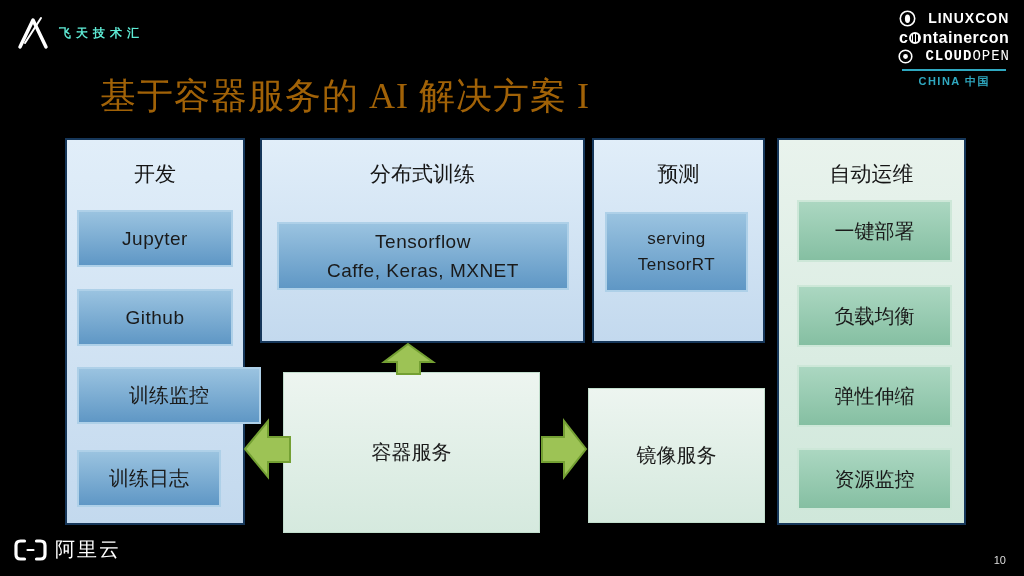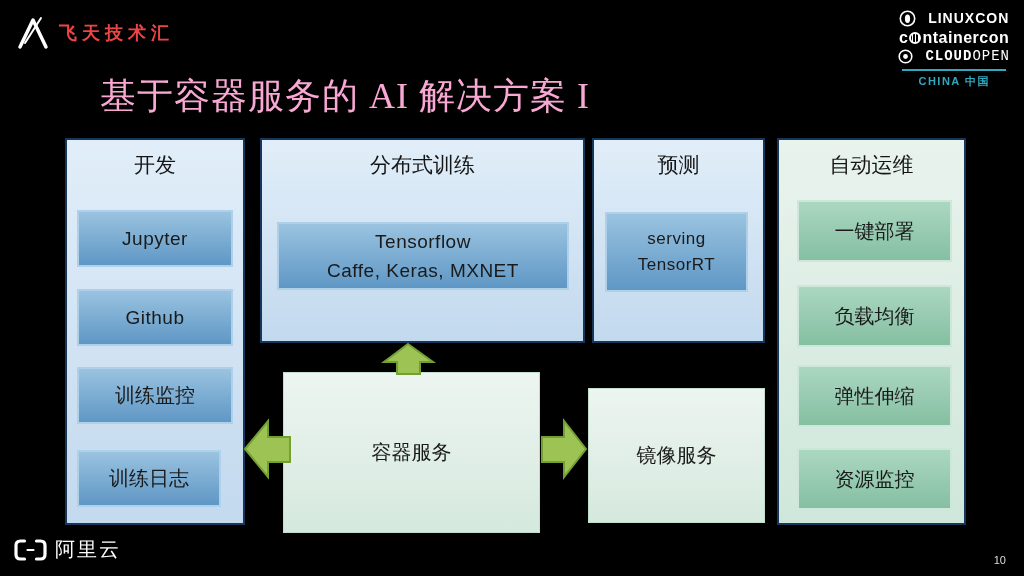--- a/index.html
+++ b/index.html
@@ -5,46 +5,46 @@
   * { margin:0; padding:0; box-sizing:border-box; }
   html,body { background:#000; }
   .slide {
     position:relative; width:1024px; height:576px; background:#000;
     overflow:hidden; font-family:"Liberation Sans", sans-serif;
   }
   .cn { font-family:"Liberation Serif","DejaVu Serif",serif; }
 
   
   .brand { position:absolute; left:16px; top:16px; display:flex; align-items:center; gap:9px; }
-  .brand-text { color:#ef4444; font-size:18px; font-weight:bold; letter-spacing:5px; }
+  .brand-text { color:#5eead4; font-size:12px; font-weight:bold; letter-spacing:5px; }
   .event { position:absolute; right:14px; top:10px; display:flex; flex-direction:column; align-items:center; }
   .ev-line { display:flex; align-items:center; gap:12px; color:#fff; line-height:1.25; }
   .ev-linuxcon { font-size:14px; font-weight:bold; letter-spacing:1px; }
   .ev-containercon { font-size:16px; font-weight:bold; letter-spacing:0.5px; }
   .ev-cloudopen { font-size:14px; letter-spacing:1px;font-family:Liberation Mono, monospace; }
   .ev-cloudopen b { font-weight:bold; }
   .container-o {
     display:inline-block; width:12px; height:12px; border:2px solid #fff; border-radius:50%;
     background:repeating-linear-gradient(90deg, transparent 0 1px, #fff 1px 2px, transparent 2px 3px);
     margin:0 1px;
   }
   .ev-divider { width:104px; height:2px; background:#2fa8c0; margin:4px 0 3px; }
   .ev-country { color:#2fa8c0; font-size:11px; font-weight:bold; letter-spacing:1.5px; }
 
   
   .title {
-    position:absolute; left:100px; top:72px; color:#f9a8d4; font-size:36px;
+    position:absolute; left:100px; top:72px; color:#a16207; font-size:36px;
     letter-spacing:1px; line-height:48px; white-space:nowrap;
   }
 
   
   .panel { position:absolute; border:2px solid #16375a; }
   .panel-blue { background:linear-gradient(180deg,#e1eef9 0%,#c3d9ee 100%); }
   .panel-green { background:linear-gradient(180deg,#e9f3ed 0%,#cfe7da 100%); }
-  .panel-header { text-align:center; font-size:21px; color:#151515; padding-top:11px; }
+  .panel-header { text-align:center; font-size:21px; color:#151515; padding-top:20px; }
 
   .box {
     position:absolute; display:flex; flex-direction:column; align-items:center;
     justify-content:center; text-align:center; color:#1a1a1a;
   }
   .box-blue { background:linear-gradient(180deg,#9ac3e0 0%,#5f97c5 100%); border:2px solid #aed0e8; }
   .box-green { background:linear-gradient(180deg,#abd7c1 0%,#85bfa2 100%); border:2px solid #cde7d8; }
   .box-flow { background:linear-gradient(180deg,#edf5f0 0%,#d5e9de 100%); border:1px solid #c2decd; }
   .t-en { font-size:19px; letter-spacing:0.5px; }
   .t-cn { font-size:20px; }
@@ -96,21 +96,21 @@
     <div class="ev-country">CHINA 中国</div>
   </div>
 
   <div class="title cn">基于容器服务的 AI 解决方案 I</div>
 
   <div class="panel panel-blue" style="left:65px; top:138px; width:180px; height:387px;">
     <div class="panel-header cn">开发</div>
   </div>
   <div class="box box-blue t-en" style="left:77px; top:210px; width:156px; height:57px;">Jupyter</div>
   <div class="box box-blue t-en" style="left:77px; top:289px; width:156px; height:57px;">Github</div>
-  <div class="box box-blue t-cn cn" style="left:77px; top:367px; width:156px; height:57px;font-family:Liberation Mono, monospace;">训练监控</div>
+  <div class="box box-blue t-cn cn" style="left:77px; top:367px; width:184px; height:57px;font-family:Liberation Mono, monospace;">训练监控</div>
   <div class="box box-blue t-cn cn" style="left:77px; top:450px; width:144px; height:57px;">训练日志</div>
 
   <div class="panel panel-blue" style="left:260px; top:138px; width:325px; height:205px;">
     <div class="panel-header cn">分布式训练</div>
   </div>
   <div class="box box-blue t-en lh" style="left:277px; top:222px; width:292px; height:68px;">
     <span>Tensorflow</span>
     <span>Caffe, Keras, MXNET</span>
   </div>
 

